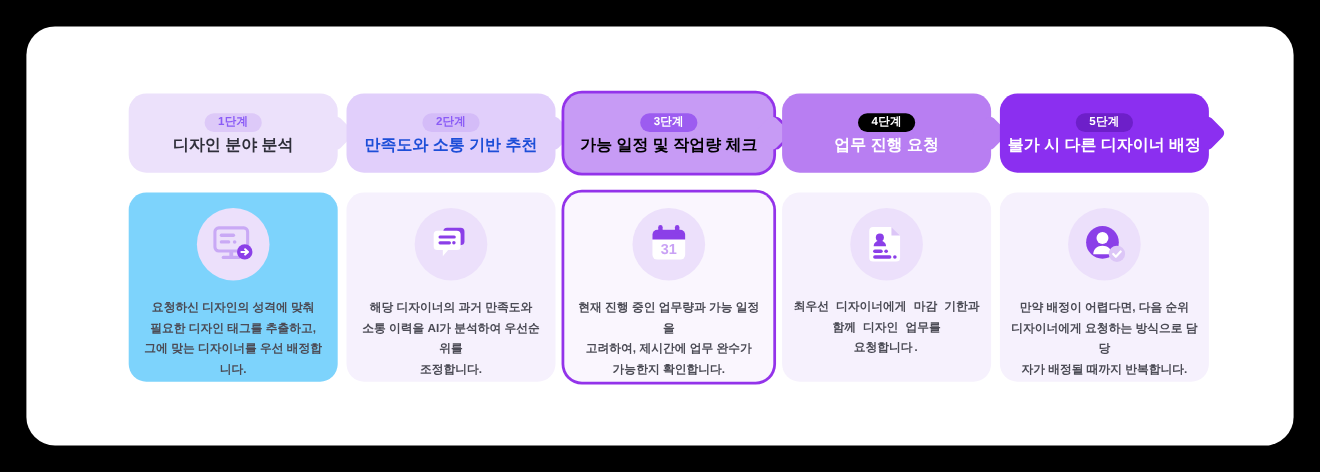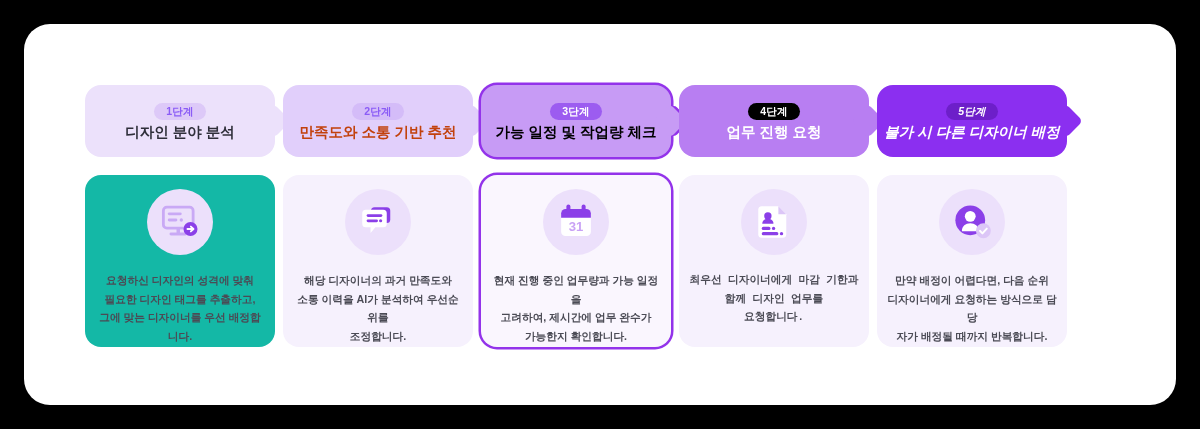--- a/index.html
+++ b/index.html
@@ -11,24 +11,25 @@
   }
   .page-canvas {
     position: absolute;
     left: 24px; top: 24px;
     width: 1152px; height: 381px;
     background: #ffffff;
     border-radius: 26px;
   }
   .flow-wrap {
     position: absolute;
-    left: 61px; top: 61px;
+    left: 45px; top: 61px;
     width: 1030px; height: 262px;
     display: flex;
     gap: 8px;
+    justify-content: flex-end;
   }
   .step-column {
     width: 190px;
     display: flex;
     flex-direction: column;
     gap: 18px;
   }
 
   
   .step-header {
@@ -109,21 +110,21 @@
 <div class="page-canvas" style="background: rgb(255, 255, 255);">
   <div class="flow-wrap" id="flow">
       <div class="step-column">
         <div class="step-header" style="background: rgb(236, 225, 251);">
           <span class="chev" style="background: rgb(236, 225, 251);"></span>
           <div class="inner">
             <div class="pill" style="background: rgb(221, 201, 248); color: rgb(139, 92, 246);">1단계</div>
             <div class="step-title" style="color: rgb(47, 47, 58);">디자인 분야 분석</div>
           </div>
         </div>
-        <div class="step-body" style="background: #14b8a6;">
+        <div class="step-body" style="background: #7dd3fc;">
           <div class="icon-circle" style="background: rgb(236, 224, 251);">
             <svg viewBox="0 0 48 48" width="42" height="42">
               <rect x="5" y="7" width="34" height="24" rx="4" fill="none" stroke="#c9a9f5" stroke-width="3.2"></rect>
               <rect x="10" y="13" width="16" height="3.4" rx="1.7" fill="#c9a9f5"></rect>
               <rect x="10" y="20" width="11" height="3.4" rx="1.7" fill="#c9a9f5"></rect>
               <circle cx="25.5" cy="21.7" r="1.9" fill="#c9a9f5"></circle>
               <rect x="20" y="31" width="4" height="6" fill="#c9a9f5"></rect>
               <rect x="12" y="36" width="20" height="3.4" rx="1.7" fill="#c9a9f5"></rect>
               <circle cx="36" cy="32" r="8" fill="#8b3fe8"></circle>
               <path d="M32.5 32h6.6M36.4 29.2l3 2.8-3 2.8" fill="none" stroke="#fff" stroke-width="2.1" stroke-linecap="round" stroke-linejoin="round"></path>
@@ -132,21 +133,21 @@
           <div class="desc" style="color: rgb(75, 75, 85);">요청하신 디자인의 성격에 맞춰
 필요한 디자인 태그를 추출하고,
 그에 맞는 디자이너를 우선 배정합니다.</div>
         </div>
       </div>
       <div class="step-column">
         <div class="step-header" style="background: rgb(225, 207, 251);">
           <span class="chev" style="background: rgb(225, 207, 251);"></span>
           <div class="inner">
             <div class="pill" style="background: rgb(212, 188, 248); color: rgb(139, 92, 246);">2단계</div>
-            <div class="step-title" style="color: #c2410c;">만족도와 소통 기반 추천</div>
+            <div class="step-title" style="color: #1d4ed8;">만족도와 소통 기반 추천</div>
           </div>
         </div>
         <div class="step-body" style="background: rgb(246, 241, 253);">
           <div class="icon-circle" style="background: rgb(236, 224, 251);">
             <svg viewBox="0 0 48 48" width="42" height="42">
               <rect x="16" y="7" width="22" height="18" rx="4" fill="#8b3fe8"></rect>
               <path d="M10 10h20a4 4 0 0 1 4 4v12a4 4 0 0 1-4 4H21l-5.5 6.5V30H10a4 4 0 0 1-4-4V14a4 4 0 0 1 4-4z" fill="#ffffff"></path>
               <rect x="11" y="15" width="18" height="3.2" rx="1.6" fill="#8b3fe8"></rect>
               <rect x="11" y="21" width="13" height="3.2" rx="1.6" fill="#8b3fe8"></rect>
               <circle cx="27" cy="22.6" r="1.8" fill="#8b3fe8"></circle>
@@ -200,21 +201,21 @@
               <rect x="10" y="35.5" width="19" height="3.6" rx="1.8" fill="#8b3fe8"></rect>
               <circle cx="32.6" cy="37.3" r="1.9" fill="#8b3fe8"></circle>
             </svg>
           </div>
           <div class="desc" style="color: rgb(75, 75, 85); font-family: Liberation Mono, monospace;">최우선 디자이너에게 마감 기한과
 함께 디자인 업무를
 요청합니다.</div>
         </div>
       </div>
       <div class="step-column">
-        <div class="step-header" style="background: rgb(139, 47, 240); font-style: italic;">
+        <div class="step-header" style="background: rgb(139, 47, 240);">
           <span class="chev" style="background: rgb(139, 47, 240);"></span>
           <div class="inner">
             <div class="pill" style="background: rgb(109, 31, 201); color: rgb(255, 255, 255);">5단계</div>
             <div class="step-title" style="color: rgb(255, 255, 255);">불가 시 다른 디자이너 배정</div>
           </div>
         </div>
         <div class="step-body" style="background: rgb(246, 241, 253);">
           <div class="icon-circle" style="background: rgb(236, 224, 251);">
             <svg viewBox="0 0 48 48" width="42" height="42">
               <circle cx="22" cy="22" r="17" fill="#8b3fe8"></circle>

